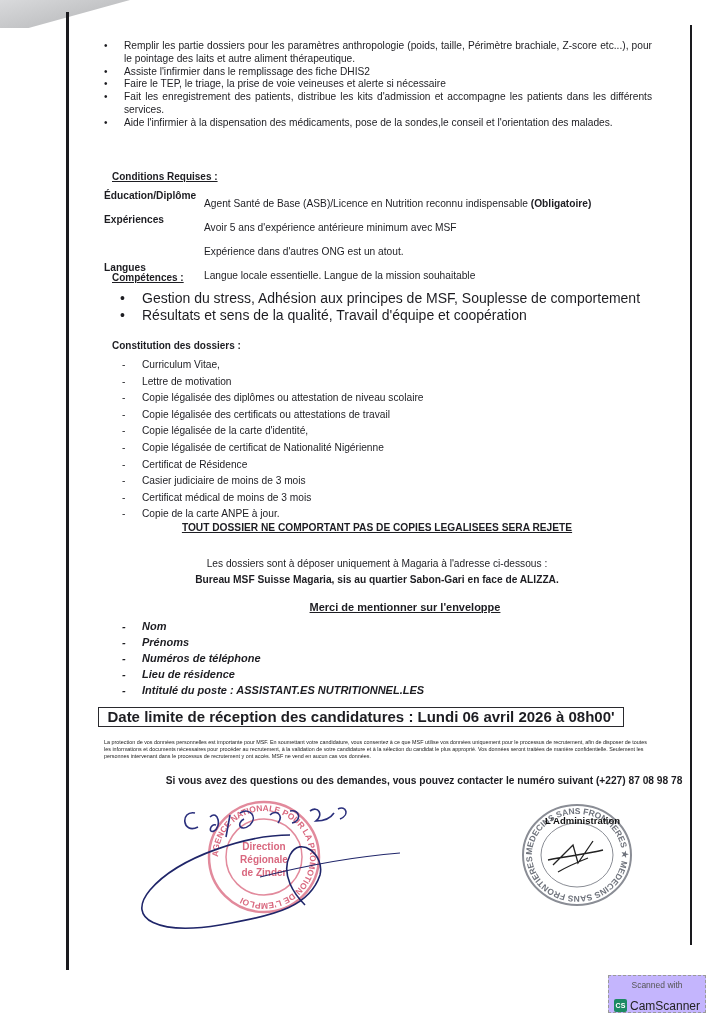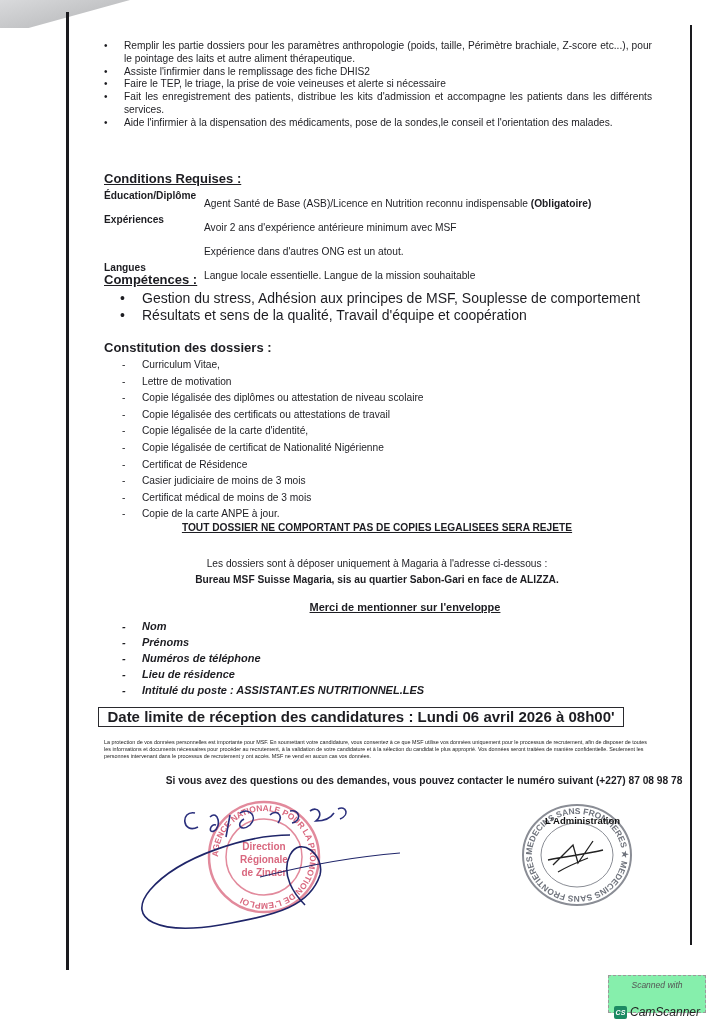--- a/index.html
+++ b/index.html
@@ -13,21 +13,21 @@
     }
     .left-rule { position: absolute; left: 66px; top: 12px; width: 3px; height: 958px; background: #1a1a1e; }
     .right-rule { position: absolute; left: 690px; top: 25px; width: 2px; height: 920px; background: #1a1a1e; }
 
     .page { position: absolute; left: 0; top: 0; width: 724px; height: 1024px; border-radius: 30px; }
 
     .bullets { position: absolute; left: 104px; top: 40px; width: 548px; list-style: none; font-size: 10.2px; line-height: 12.8px; }
     .bullets li { position: relative; padding-left: 20px; margin-bottom: 0; text-align: justify; }
     .bullets li::before { content: "\2022"; position: absolute; left: 0; top: 0; font-size: 10px; }
 
-    .section-title { position: absolute; left: 104px; font-weight: bold; font-size: 13px; text-decoration: underline; }
+    .section-title { position: absolute; left: 112px; font-weight: bold; font-size: 10px; text-decoration: underline; }
 
     .cond-table { position: absolute; left: 104px; top: 188px; font-size: 10.2px; line-height: 16px; }
     .cond-row { display: flex; }
     .cond-label { width: 100px; font-weight: bold; }
     .cond-val { flex: 1; margin-top: 8px; }
     .cond-val b { font-weight: bold; }
 
     .comp-list { position: absolute; left: 120px; top: 290px; list-style: none; font-size: 14px; line-height: 17px; }
     .comp-list li { position: relative; padding-left: 22px; }
     .comp-list li::before { content: "\2022"; position: absolute; left: 0; }
@@ -50,23 +50,23 @@
     .deadline-box { position: absolute; left: 98px; top: 707px; width: 526px; height: 20px; border: 1.5px solid #2a2a2e; text-align: center; font-weight: bold; font-size: 15px; line-height: 17px; }
 
     .privacy { position: absolute; left: 104px; top: 739px; width: 546px; font-size: 5.4px; line-height: 7.2px; text-align: left; color: #222; }
     .contact { position: absolute; left: 0; width: 724px; top: 775px; text-align: center; font-weight: bold; font-size: 10.2px; padding-left: 30px; margin-left: 47px; }
 
     .stamp-left { position: absolute; left: 205px; top: 798px; width: 118px; height: 118px; }
     .stamp-right { position: absolute; left: 518px; top: 800px; width: 118px; height: 110px; }
     .admin-label { position: absolute; left: 545px; top: 815px; font-size: 9.5px; font-weight: bold; color: #111; }
     .signature { position: absolute; left: 120px; top: 795px; width: 280px; height: 160px; }
 
-    .camscanner { position: absolute; left: 608px; top: 975px; width: 98px; height: 38px; border: 1px dashed #9a9a9a; background: #86efac; text-align: center; font-style: italic; }
+    .camscanner { position: absolute; left: 608px; top: 975px; width: 98px; height: 38px; border: 1px dashed #9a9a9a; background: #c4b5fd; text-align: center; }
     .cs-top { font-size: 8.5px; color: #555; margin-top: 4px; }
-    .cs-bottom { display: flex; align-items: center; justify-content: center; gap: 3px; margin-top: 15px; }
+    .cs-bottom { display: flex; justify-content: center; gap: 3px; margin-top: 9px; }
     .cs-logo { width: 13px; height: 13px; background: #1c8a63; color: #fff; font-size: 7px; font-weight: bold; line-height: 13px; border-radius: 2px; text-align: center; }
     .cs-name { font-size: 12px; color: #222; }
   </style>
 </head>
 <body>
 
 <div class="page">
   <div class="corner-fold"></div>
   <div class="left-rule"></div>
   <div class="right-rule"></div>
@@ -80,21 +80,21 @@
   </ul>
 
   <div class="section-title" style="top:171px;">Conditions Requises :</div>
   <div class="cond-table">
     <div class="cond-row">
       <span class="cond-label">Éducation/Diplôme</span>
       <span class="cond-val"><span>Agent Santé de Base (ASB)/Licence en Nutrition reconnu indispensable </span><b>(Obligatoire)</b></span>
     </div>
     <div class="cond-row">
       <span class="cond-label">Expériences</span>
-      <span class="cond-val">Avoir 2 ans d'expérience antérieure minimum avec MSF</span>
+      <span class="cond-val">Avoir 5 ans d'expérience antérieure minimum avec MSF</span>
     </div>
     <div class="cond-row">
       <span class="cond-label"></span>
       <span class="cond-val">Expérience dans d'autres ONG est un atout.</span>
     </div>
     <div class="cond-row">
       <span class="cond-label">Langues</span>
       <span class="cond-val">Langue locale essentielle. Langue de la mission souhaitable</span>
     </div>
   </div>

